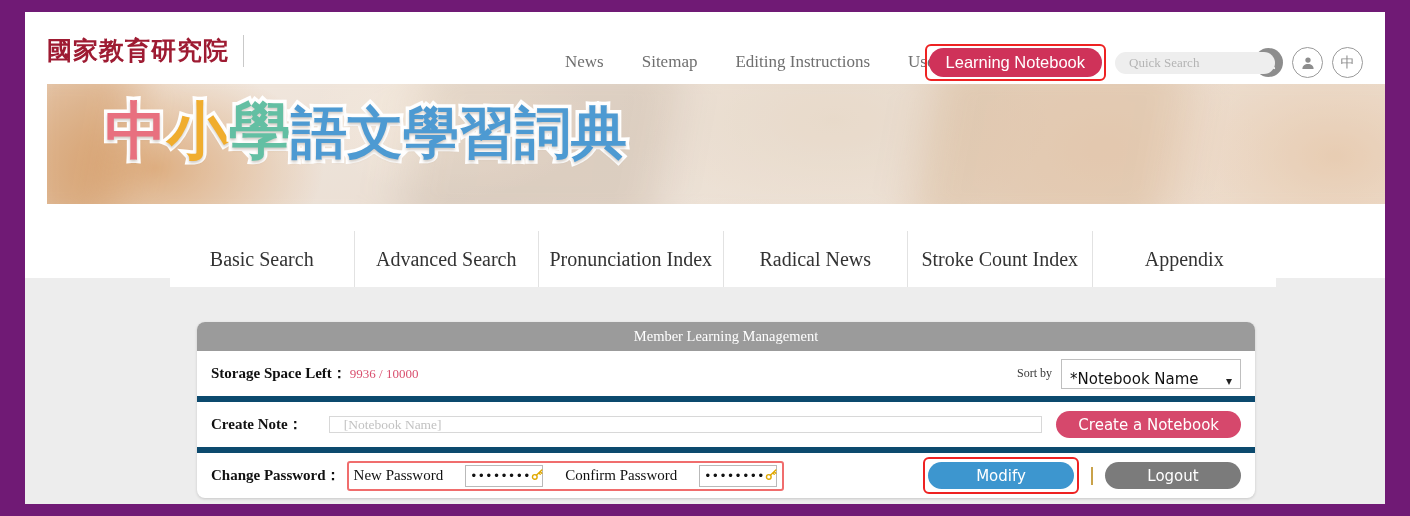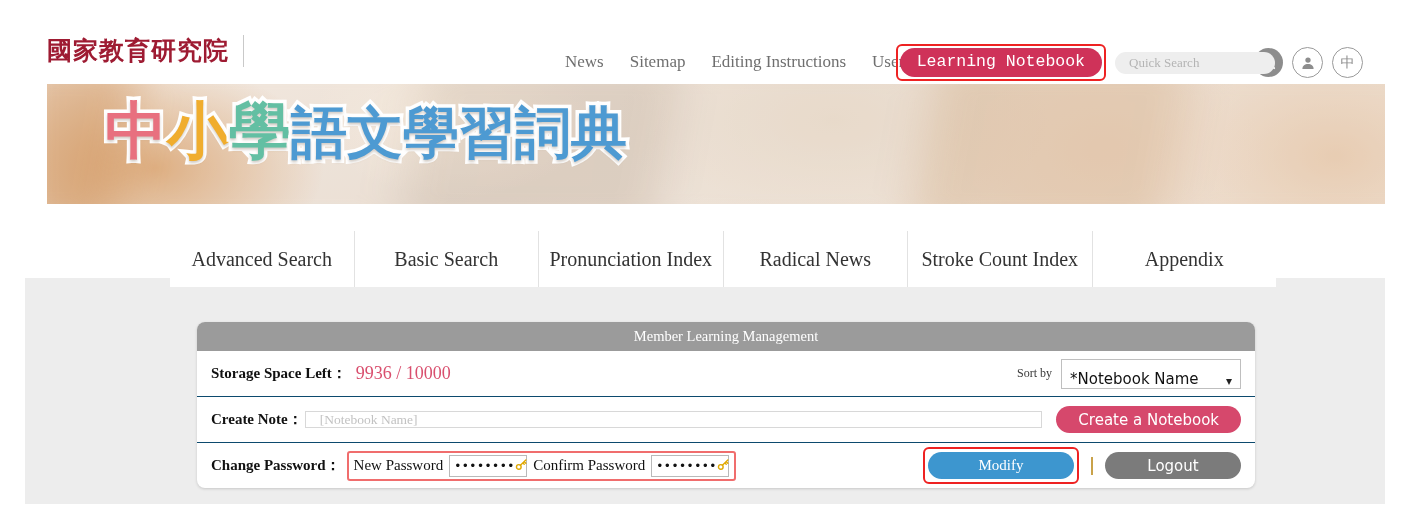--- a/index.html
+++ b/index.html
@@ -12,21 +12,21 @@
     height: 516px;
     overflow: hidden;
     font-family: "Liberation Serif", serif;
   }
 
   
   #screen {
     position: absolute;
     left: 0; top: 0;
     width: 1410px; height: 516px;
-    background: #ffffff;
+    background: #701a75;
   }
   #page {
     position: absolute;
     left: 25px; top: 12px;
     width: 1360px; height: 492px;
     background: #ffffff;
     overflow: hidden;
   }
 
   
@@ -64,21 +64,21 @@
   }
   .logo-en .l1 { font-size: 11.5px; letter-spacing: .4px; }
   .logo-en .l2 { font-size: 11.5px; letter-spacing: .4px; }
   .smallcap { font-size: 13.5px; }
 
   #topnav {
     position: absolute;
     left: 540px; top: 40px;
     display: flex;
     align-items: flex-start;
-    gap: 26px;
+    gap: 38px;
   }
   #topnav a {
     font-family: "Liberation Serif", serif;
     font-size: 17px;
     color: #6f6f6f;
     text-decoration: none;
     white-space: nowrap;
   }
 
   #header-right {
@@ -90,21 +90,21 @@
   }
   .notebook-hl {
     border: 2px solid #ee2222;
     border-radius: 6px;
     padding: 2px;
     display: flex;
   }
   .notebook-btn {
     background: #cf3259;
     color: #ffffff;
-    font-family: Liberation Mono, monospace;
+    font-family: Liberation Sans, sans-serif;
     font-size: 16.5px;
     padding: 5px 17px 6px;
     border-radius: 16px;
     white-space: nowrap;
     line-height: 1.1;
   }
   .quick-search {
     position: relative;
     width: 160px; height: 22px;
     background: #eeeeee;
@@ -220,38 +220,38 @@
     color: #ffffff;
     font-family: "Liberation Serif", serif;
     font-size: 14.5px;
     display: flex;
     align-items: center;
     justify-content: center;
   }
   .prow {
     display: flex;
     align-items: center;
-    border-bottom: 1px solid #0c4a6e;
+    border-bottom: 6px solid #0c4a6e;
     padding: 0 14px;
     height: 45px;
     position: relative;
   }
   .prow:last-child { border-bottom: none; }
   .plabel {
     font-family: "Liberation Serif", serif;
     font-size: 15px;
     font-weight: 700;
     color: #111111;
     white-space: nowrap;
   }
   .pvalue {
     font-family: "Liberation Serif", serif;
-    font-size: 18px;
+    font-size: 13px;
     color: #d94f6e;
-    margin-left: 9px;
+    margin-left: 3px;
     white-space: nowrap;
   }
   .spacer { flex: 1; }
 
   .sortby-label {
     font-family: "Liberation Serif", serif;
     font-size: 12px;
     color: #3a3a3a;
     margin-right: 9px;
   }
@@ -273,21 +273,21 @@
     font-family: "DejaVu Sans", sans-serif;
     font-size: 12px;
     color: #222222;
   }
 
   .note-input {
     flex: 1;
     height: 17px;
     border: 1px solid #d8d8d8;
     background: #ffffff;
-    margin-left: 2px;
+    margin-left: 26px;
     margin-right: 14px;
     display: flex;
     align-items: center;
     padding-left: 14px;
     box-sizing: border-box;
   }
   .note-input .ph {
     font-family: "Liberation Serif", serif;
     font-size: 13.5px;
     color: #c2c2c2;
@@ -298,32 +298,32 @@
     display: flex;
     align-items: center;
     justify-content: center;
     font-family: "DejaVu Sans", sans-serif;
     font-size: 15px;
     color: #ffffff;
     white-space: nowrap;
     padding: 0 22px;
   }
   .pill-red { background: #d6486c; }
-  .pill-blue { background: #3d96cf; width: 146px; padding: 0; font-family: Liberation Serif, serif; }
+  .pill-blue { background: #3d96cf; width: 146px; padding: 0; }
   .pill-gray { background: #7b7b7b; width: 136px; padding: 0; }
 
   
   .pw-group {
     display: flex;
     align-items: center;
     border: 2px solid #f06d6d;
     border-radius: 3px;
     padding: 2px 5px;
     margin-left: 6px;
-    gap: 6px;
+    gap: 22px;
   }
   .pw-label {
     font-family: "Liberation Serif", serif;
     font-size: 15px;
     color: #111111;
     white-space: nowrap;
   }
   .pw-field {
     width: 78px; height: 22px;
     border: 1px solid #b9b9b9;
@@ -408,22 +408,22 @@
   </div>
 
   <div id="banner">
     <div class="blurlayer"></div>
     <div id="banner-title">
       <span class="t-red">中</span><span class="t-org">小</span><span class="t-grn">學</span><span class="t-blu">語文學習詞典</span>
     </div>
   </div>
 
   <div id="tabs">
+    <div class="tab">Basic Search</div>
     <div class="tab">Advanced Search</div>
-    <div class="tab">Basic Search</div>
     <div class="tab">Pronunciation Index</div>
     <div class="tab">Radical News</div>
     <div class="tab">Stroke Count Index</div>
     <div class="tab">Appendix</div>
   </div>
 
   <div id="content">
     <div id="panel">
 
       <div id="panel-header">Member Learning Management</div>

